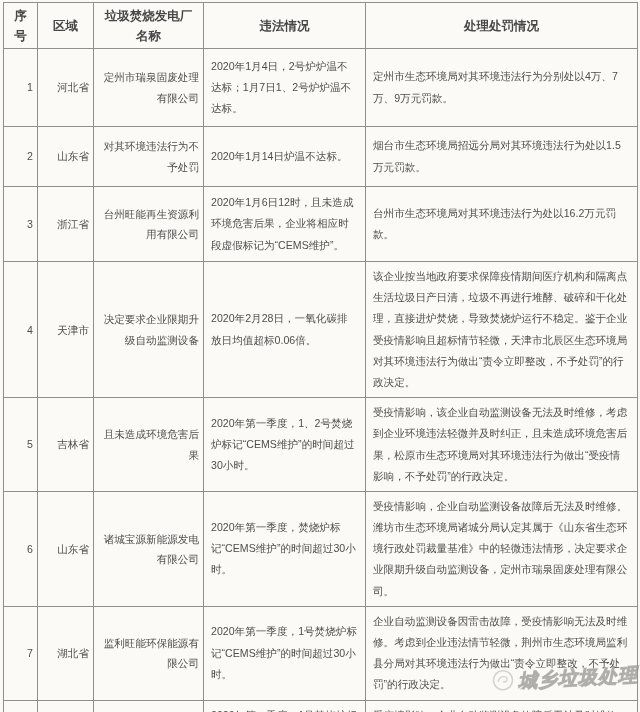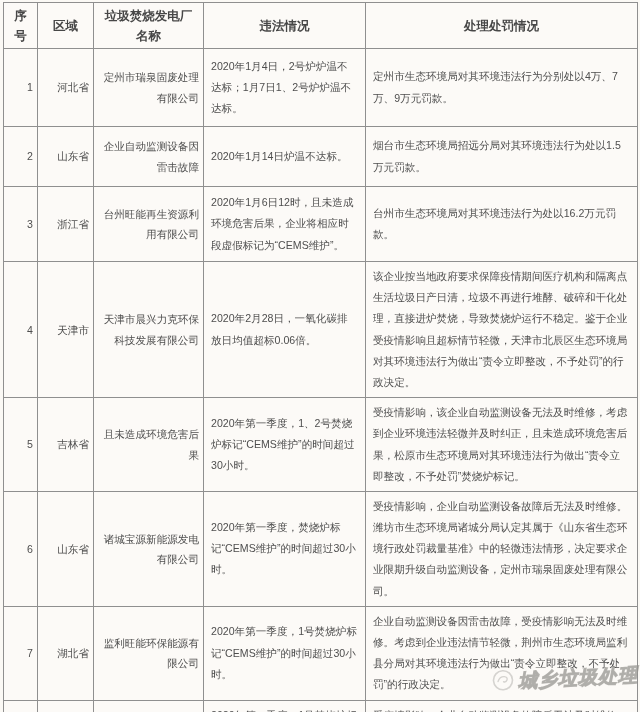--- a/index.html
+++ b/index.html
@@ -98,47 +98,47 @@
       <td class="c">1</td>
       <td class="c">河北省</td>
       <td class="c">定州市瑞泉固废处理有限公司</td>
       <td class="l">2020年1月4日，2号炉炉温不达标；1月7日1、2号炉炉温不达标。</td>
       <td class="l">定州市生态环境局对其环境违法行为分别处以4万、7万、9万元罚款。</td>
     </tr>
 
     <tr class="r2">
       <td class="c">2</td>
       <td class="c">山东省</td>
-      <td class="c">企业自动监测设备因雷击故障</td>
+      <td class="c">对其环境违法行为不予处罚</td>
       <td class="l">2020年1月14日炉温不达标。</td>
       <td class="l">烟台市生态环境局招远分局对其环境违法行为处以1.5万元罚款。</td>
     </tr>
 
     <tr class="r3">
       <td class="c">3</td>
       <td class="c">浙江省</td>
       <td class="c">台州旺能再生资源利用有限公司</td>
       <td class="l">2020年1月6日12时，且未造成环境危害后果，企业将相应时段虚假标记为“CEMS维护”。</td>
       <td class="l">台州市生态环境局对其环境违法行为处以16.2万元罚款。</td>
     </tr>
 
     <tr class="r4">
       <td class="c">4</td>
       <td class="c">天津市</td>
-      <td class="c">天津市晨兴力克环保科技发展有限公司</td>
+      <td class="c">决定要求企业限期升级自动监测设备</td>
       <td class="l">2020年2月28日，一氧化碳排放日均值超标0.06倍。</td>
       <td class="l">该企业按当地政府要求保障疫情期间医疗机构和隔离点生活垃圾日产日清，垃圾不再进行堆酵、破碎和干化处理，直接进炉焚烧，导致焚烧炉运行不稳定。鉴于企业受疫情影响且超标情节轻微，天津市北辰区生态环境局对其环境违法行为做出“责令立即整改，不予处罚”的行政决定。</td>
     </tr>
 
     <tr class="r5">
       <td class="c">5</td>
       <td class="c">吉林省</td>
       <td class="c">且未造成环境危害后果</td>
       <td class="l">2020年第一季度，1、2号焚烧炉标记“CEMS维护”的时间超过30小时。</td>
-      <td class="l">受疫情影响，该企业自动监测设备无法及时维修，考虑到企业环境违法轻微并及时纠正，且未造成环境危害后果，松原市生态环境局对其环境违法行为做出“责令立即整改，不予处罚”焚烧炉标记。</td>
+      <td class="l">受疫情影响，该企业自动监测设备无法及时维修，考虑到企业环境违法轻微并及时纠正，且未造成环境危害后果，松原市生态环境局对其环境违法行为做出“受疫情影响，不予处罚”的行政决定。</td>
     </tr>
 
     <tr class="r6">
       <td class="c">6</td>
       <td class="c">山东省</td>
       <td class="c">诸城宝源新能源发电有限公司</td>
       <td class="l">2020年第一季度，焚烧炉标记“CEMS维护”的时间超过30小时。</td>
       <td class="l">受疫情影响，企业自动监测设备故障后无法及时维修。潍坊市生态环境局诸城分局认定其属于《山东省生态环境行政处罚裁量基准》中的轻微违法情形，决定要求企业限期升级自动监测设备，定州市瑞泉固废处理有限公司。</td>
     </tr>
 

